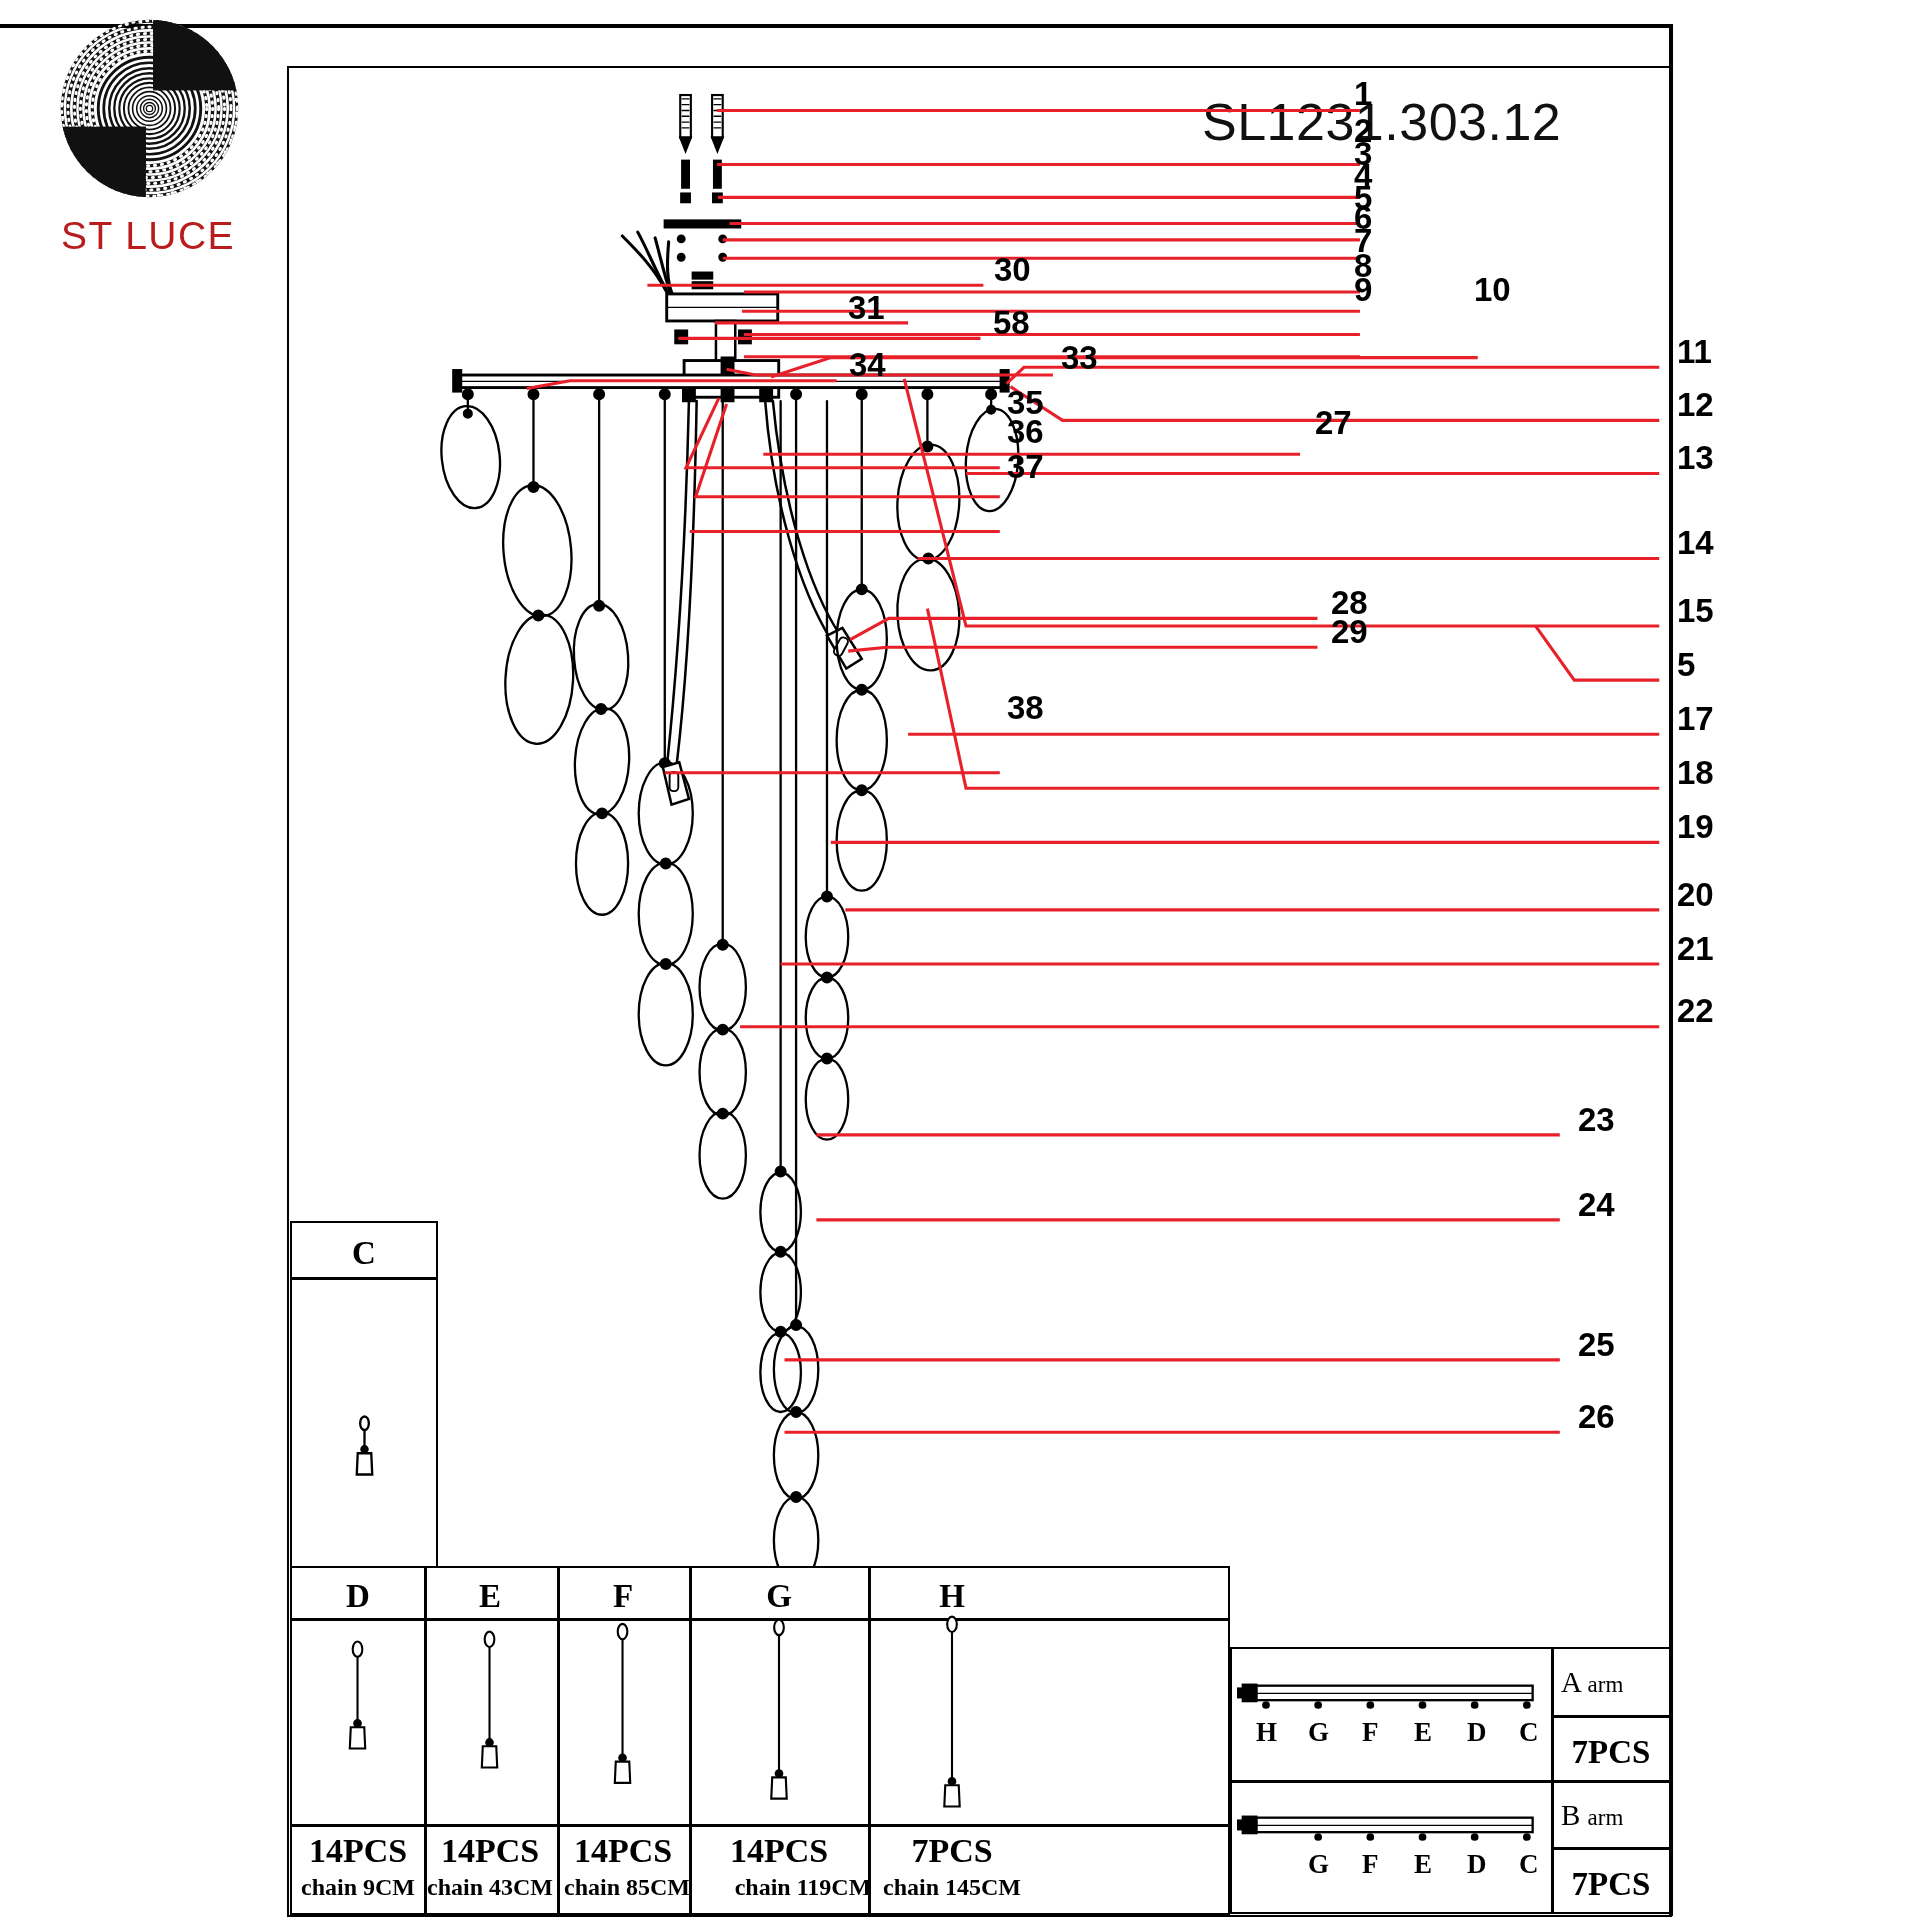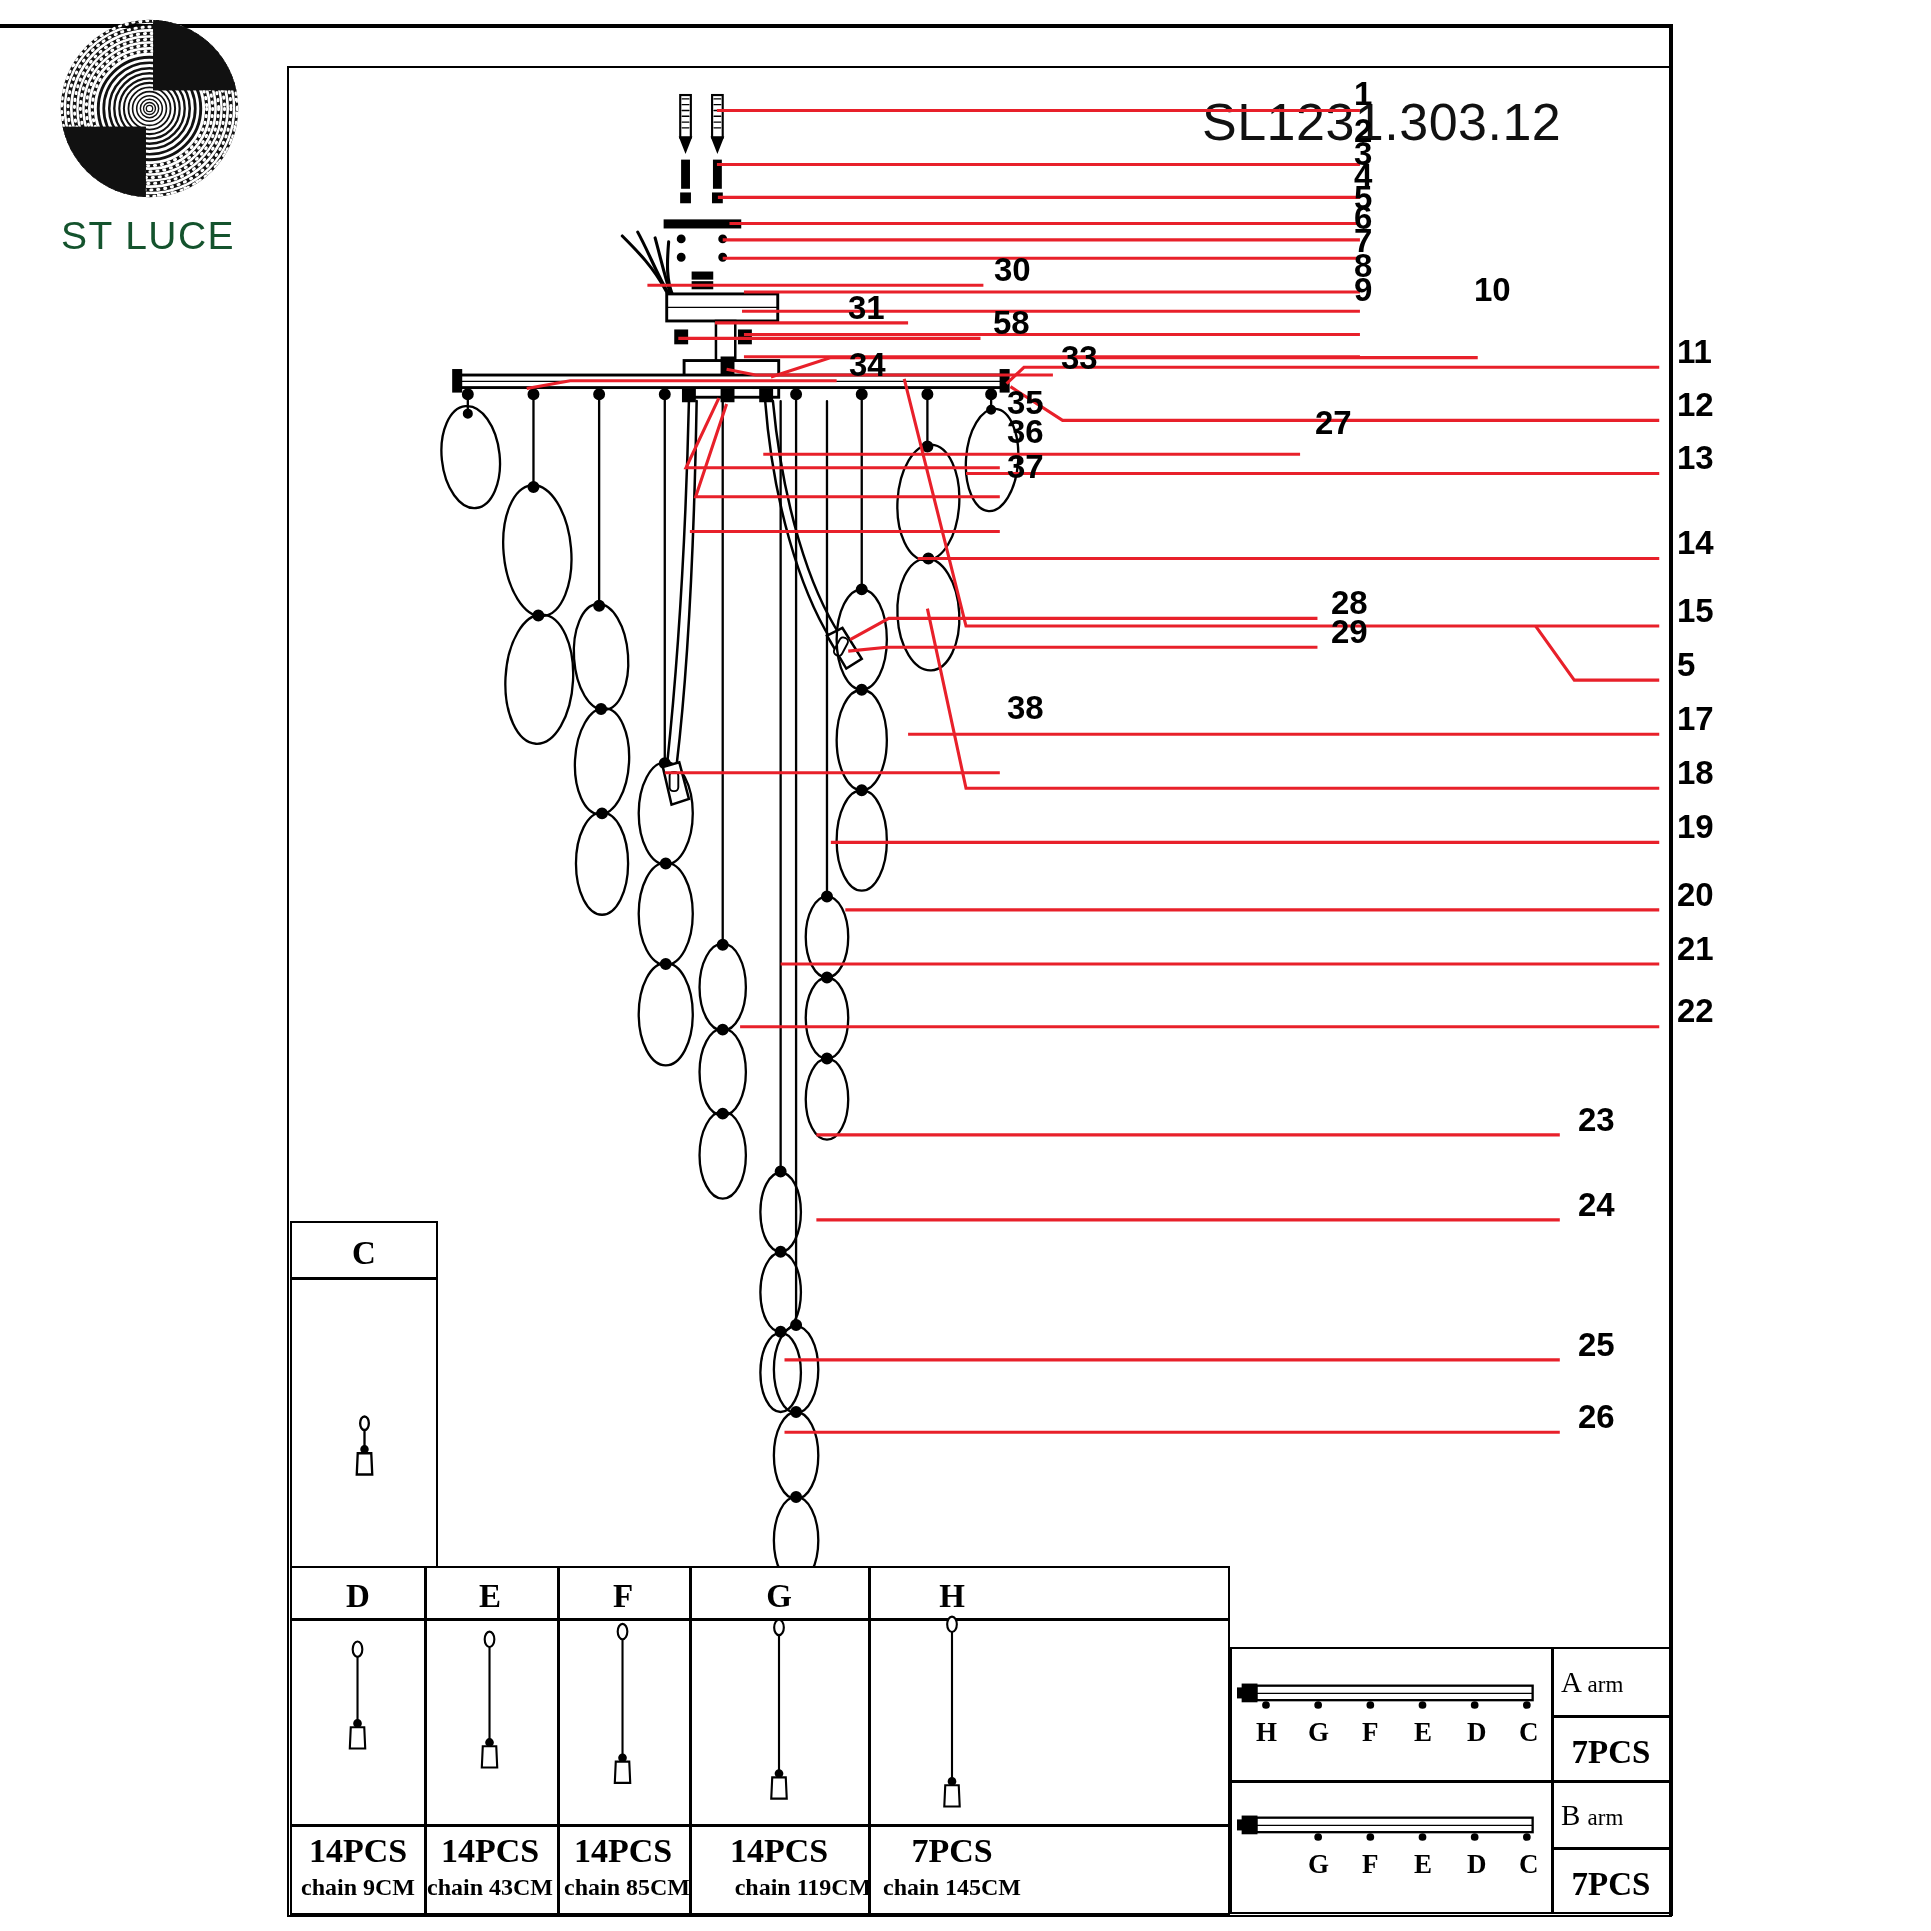--- a/index.html
+++ b/index.html
@@ -8,21 +8,21 @@
 
   
   .frame-top{position:absolute;left:0;top:24px;width:1673px;height:3.9px;background:#000;}
   .frame-right{position:absolute;left:1669px;top:24px;width:3.9px;height:1892px;background:#000;}
   .frame-inner{position:absolute;left:287px;top:66px;width:1385px;height:1851px;border:2.9px solid #000;box-sizing:border-box;}
 
   
   #brand{position:absolute;left:37px;top:17.4px;width:222px;}
   #logo{width:183px;height:183px;display:block;margin-left:21px;}
   #brand-name{margin-top:13.5px;text-align:center;font-family:"Liberation Sans",sans-serif;
-      font-size:39px;letter-spacing:1.4px;color:#14532d;font-weight:400;}
+      font-size:39px;letter-spacing:1.4px;color:#b91c1c;font-weight:400;}
 
   
   #model{position:absolute;left:1202px;top:92px;font-family:Liberation Sans, sans-serif;
       font-size:52px;color:#111;letter-spacing:0.5px;white-space:nowrap;}
 
   
   #art{position:absolute;left:290px;top:68px;width:1381px;height:1847px;}
   #art svg{display:block;}
 
   

